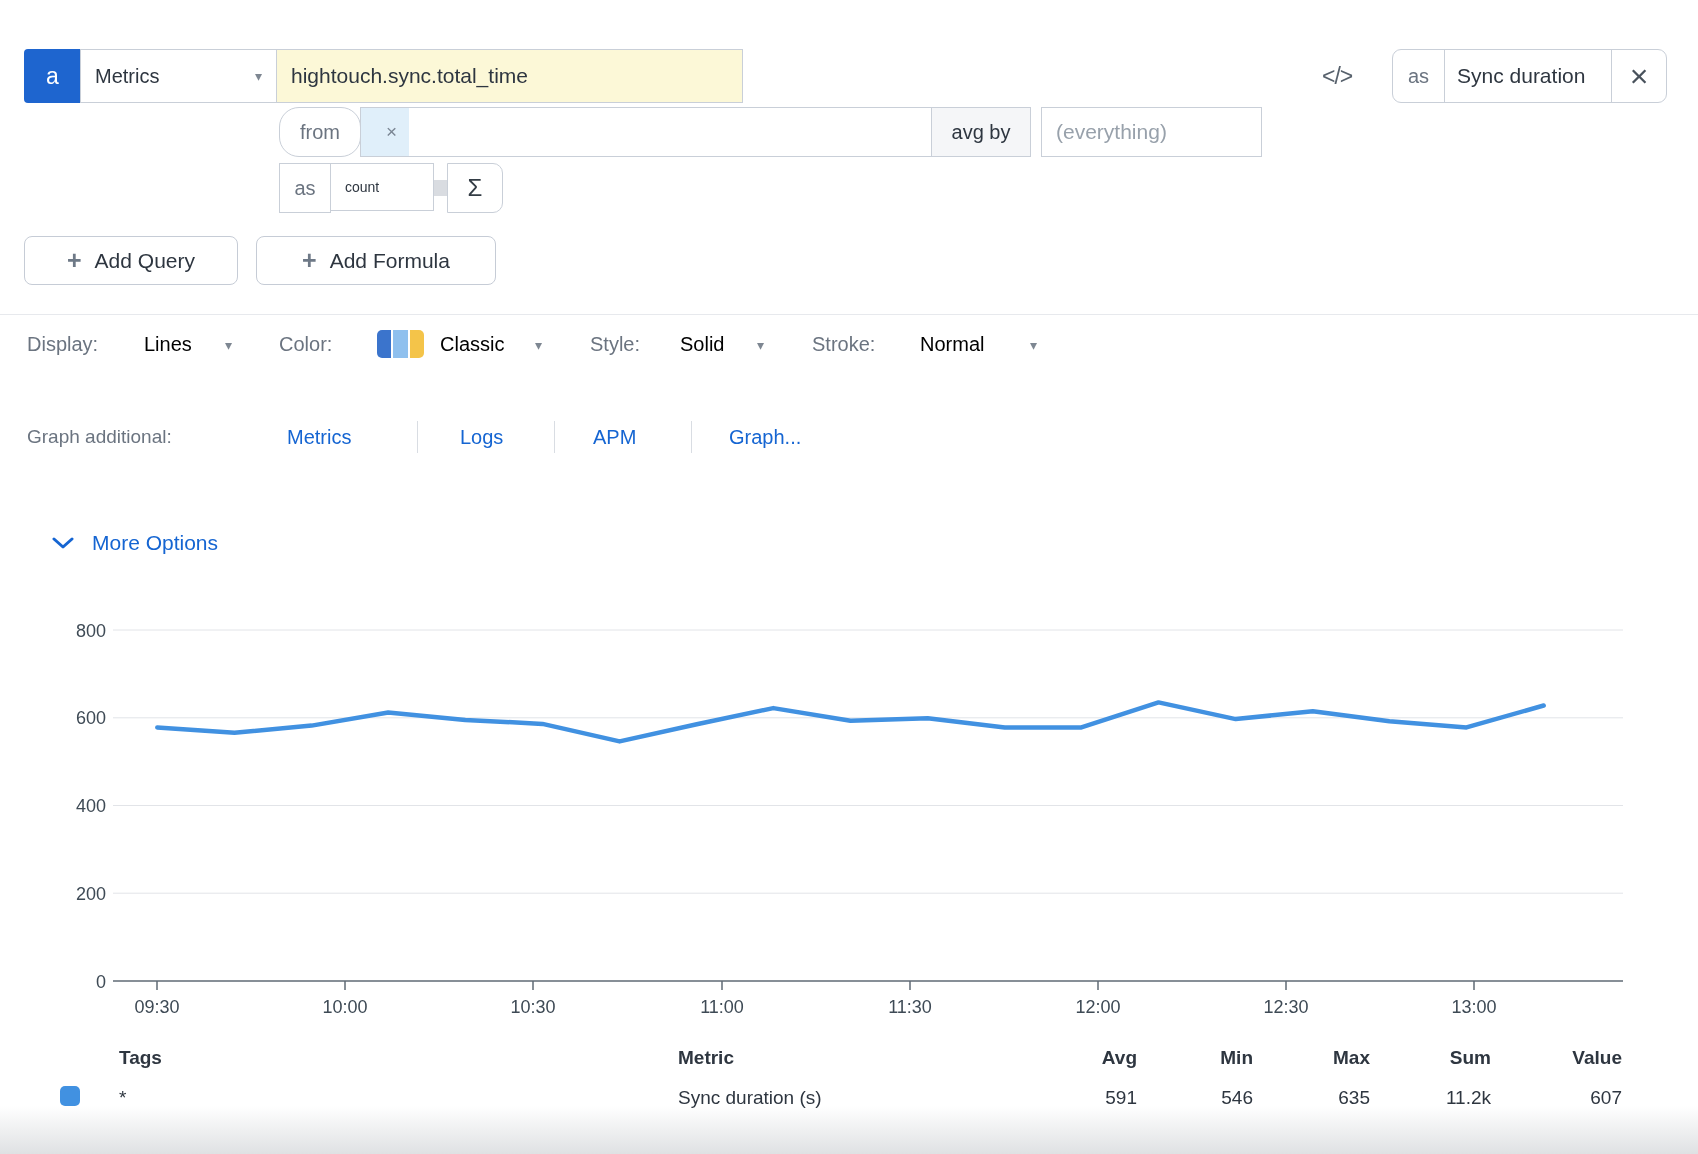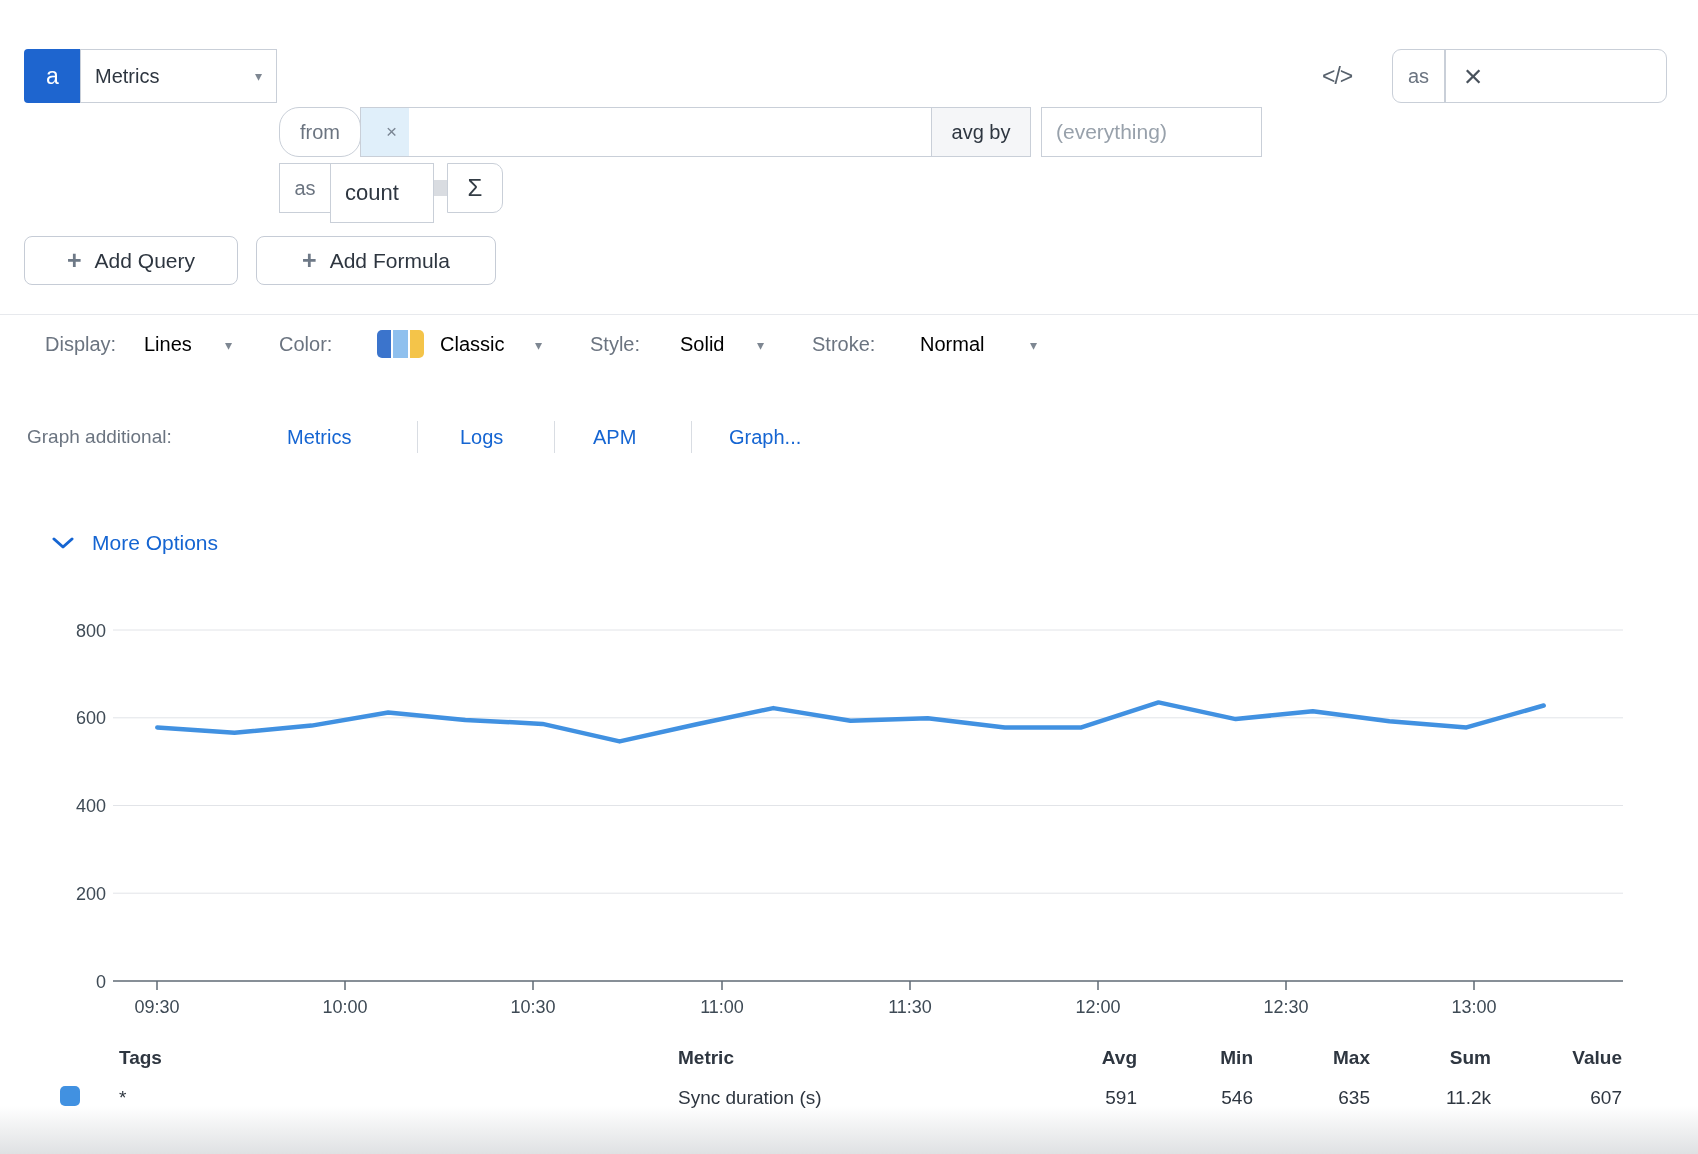--- a/index.html
+++ b/index.html
@@ -33,21 +33,21 @@
   .filter-input { left:360px; top:107px; width:572px; height:50px; padding:0; overflow:hidden; }
   .chip { height:48px; background:#e0effa; display:flex; align-items:center;
           padding:0 12px 0 14px; font-size:21px; color:#2e3640; white-space:nowrap; }
   .chip-x { margin-left:11px; color:#7b8694; font-size:19px; cursor:pointer; }
   .avgby-btn { left:931px; top:107px; width:100px; height:50px; background:#f5f6f8;
                justify-content:center; cursor:pointer; }
   .everything-input { left:1041px; top:107px; width:221px; height:50px; color:#98a1ab; font-size:21px; }
 
   
   .as-cell { left:279px; top:163px; width:52px; height:50px; color:#6b7480; justify-content:center; }
-  .count-cell { left:330px; top:163px; width:104px; height:60px; font-size:22px; }
+  .count-cell { left:330px; top:163px; width:104px; height:48px; font-size:14px; }
   .connector { position:absolute; left:434px; top:180px; width:14px; height:16px; background:#d9dce1; }
   .sigma-btn { left:447px; top:163px; width:56px; height:50px; border-radius:0 10px 10px 0;
                justify-content:center; font-size:24px; color:#333c45; cursor:pointer; }
 
   
   .btn { position:absolute; top:236px; height:49px; border:1.5px solid #c6ccd6; border-radius:8px;
          background:#fff; display:flex; align-items:center; justify-content:center; gap:13px;
          font-size:21px; color:#2e3640; cursor:pointer; }
   .btn-plus { color:#6e7987; font-size:25px; font-weight:bold; line-height:1; }
   .btn-add-query { left:24px; width:214px; }
@@ -91,25 +91,29 @@
 
 <div class="screen">
 
   <div class="q-letter">a</div>
 
   <div class="cell type-select">
     <span>Metrics</span>
     <span class="caret">▾</span>
   </div>
 
+  <div class="cell metric-input">
+    <span>hightouch.sync.total_time</span>
+  </div>
 
   <div class="code-icon">&lt;/&gt;</div>
 
   <div class="alias-group">
     <div class="alias-as">as</div>
+    <div class="alias-value">Sync duration</div>
     <div class="alias-close">
       <span>×</span>
     </div>
   </div>
 
   <div class="cell from-cell">from</div>
 
   <div class="cell filter-input">
     <div class="chip">
       <span class="chip-x">×</span>
@@ -134,21 +138,21 @@
     <span class="btn-plus">+</span>
     <span>Add Query</span>
   </div>
   <div class="btn btn-add-formula">
     <span class="btn-plus">+</span>
     <span>Add Formula</span>
   </div>
 
   <div class="divider"></div>
 
-  <span class="drow-label" style="left:45px">Display:</span>
+  <span class="drow-label" style="left:27px">Display:</span>
   <span class="drow-value" style="left:144px">Lines</span>
   <span class="drow-caret" style="left:225px">▾</span>
 
   <span class="drow-label" style="left:279px">Color:</span>
   <div class="color-swatch">
       <div class="bar" style="background: rgb(59, 116, 204);"></div>
       <div class="bar" style="background: rgb(143, 192, 238);"></div>
       <div class="bar" style="background: rgb(244, 196, 73);"></div>
     </div>
   <span class="drow-value" style="left:440px">Classic</span>

